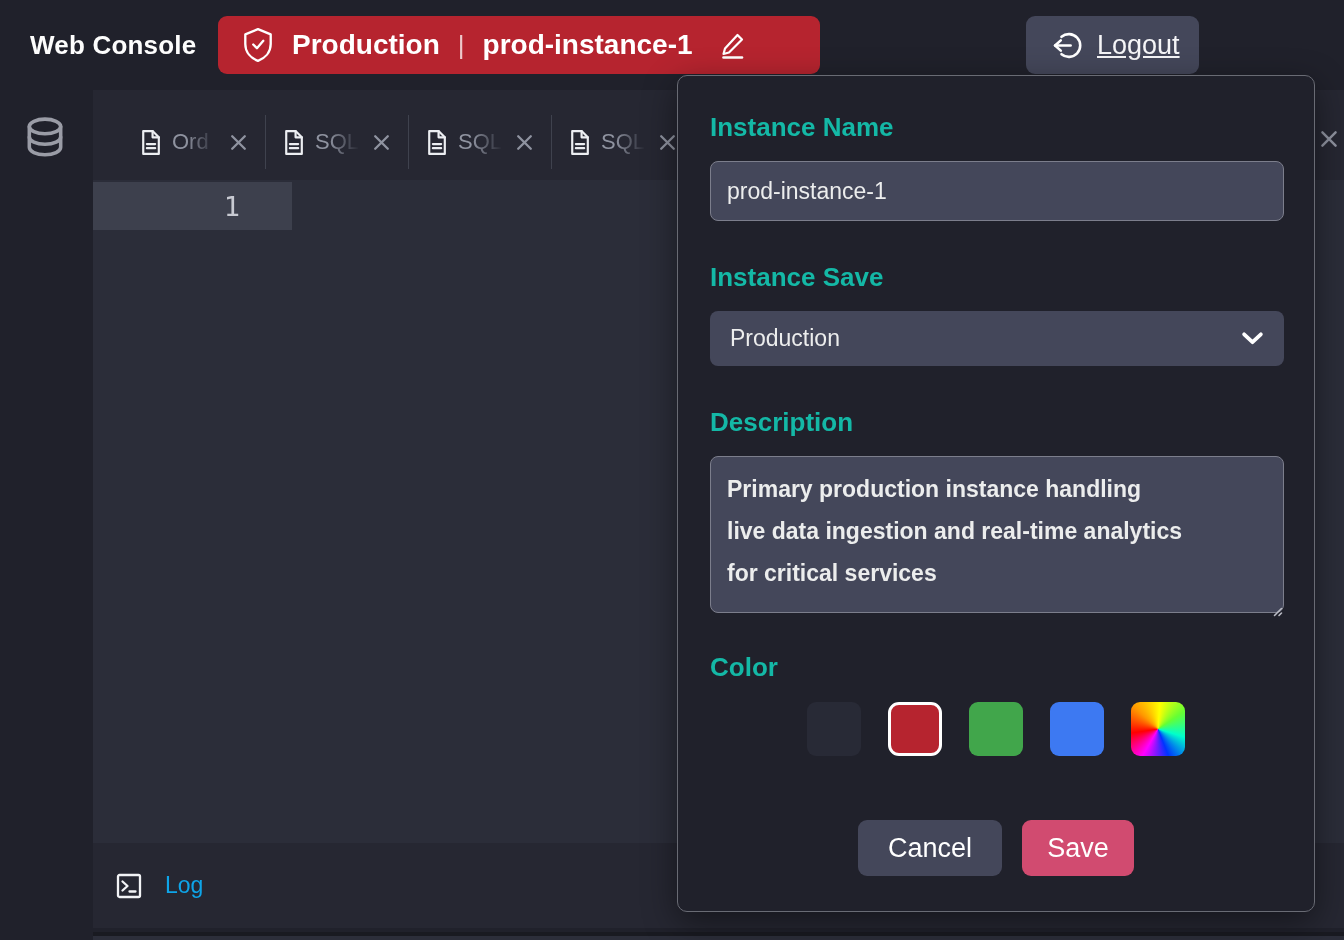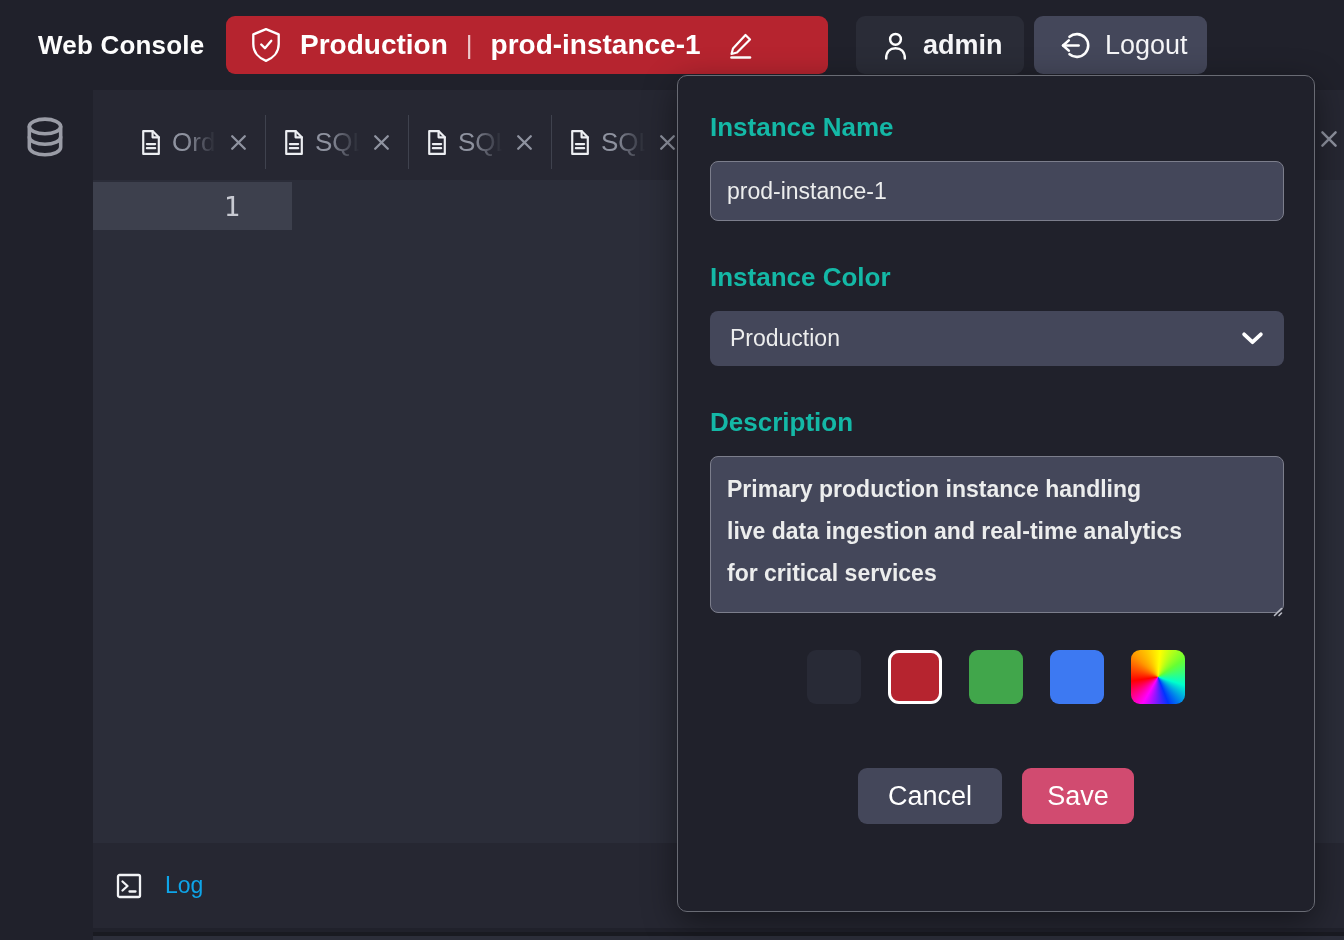--- a/index.html
+++ b/index.html
@@ -6,52 +6,52 @@
   html,body { width:1344px; height:940px; overflow:hidden; }
   body {
     font-family:"Liberation Sans", sans-serif;
     background:#20212b;
     color:#fafafa;
     position:relative;
   }
   svg { display:block; }
 
   
-  .topbar { position:absolute; left:0; top:0; width:1080px; height:90px; background:#20212b; z-index:3;margin-left:8px; }
+  .topbar { position:absolute; left:0; top:0; width:1080px; height:90px; background:#20212b; z-index:3; }
   .app-title { position:absolute; left:30px; top:0; height:90px; display:flex; align-items:center;
     font-size:26px; font-weight:600; color:#fdfdfd; letter-spacing:.2px; }
   .badge {
     position:absolute; left:218px; top:16px; height:58px; width:602px;
     background:#b6242f; border-radius:9px; display:flex; align-items:center;
     padding:0 24px; gap:18px; color:#fff; cursor:pointer;
   }
   .badge .type, .badge .iname { font-size:28px; font-weight:600; }
   .badge .sep { font-size:26px; font-weight:300; color:rgba(255,255,255,.75); }
   .badge .edit { margin-left:8px; }
   .tb-btn {
     position:absolute; top:16px; height:58px; border-radius:9px;
     display:flex; align-items:center; gap:14px; padding:0 26px;
     font-size:27px; color:#f5f5f7; cursor:pointer; border:none;
     font-family:"Liberation Sans", sans-serif;
   }
   .user-btn { left:848px; width:168px; background:#2a2c37; font-weight:700; }
-  .logout-btn { left:1026px; width:173px; background:#44475a; font-weight:500; }
+  .logout-btn { left:1026px; width:173px; background:#44475a; font-weight:500;text-decoration:underline; }
 
   
   .sidebar { position:absolute; left:0; top:90px; width:93px; height:850px; background:#20212b; }
   .db-icon { position:absolute; left:24px; top:26px; color:#9a9ca6; }
 
   
   .main { position:absolute; left:93px; top:90px; width:1251px; height:753px; background:#2b2d39; }
   .tabbar { position:absolute; left:0; top:0; width:1251px; height:90px; background:#262732;
     display:flex; align-items:center; padding:14px 0 0 30px; }
   .tab { display:flex; align-items:center; gap:10px; padding:0 16px; height:60px; cursor:pointer; }
   .tab .ficon { color:#eceef2; }
   .tab .tlabel {
-    font-size:26px; color:#8f93a0; width:46px; overflow:hidden; white-space:nowrap;
+    font-size:22px; color:#8f93a0; width:46px; overflow:hidden; white-space:nowrap;
     -webkit-mask-image:linear-gradient(to right,#000 30%,transparent 96%);
     mask-image:linear-gradient(to right,#000 30%,transparent 96%);
   }
   .tab .tclose { color:#8f93a0; cursor:pointer; }
   .tab-divider { width:1px; height:54px; background:#3f424e; }
   .tab-close-partial { position:absolute; right:4px; top:38px; color:#8f93a0; cursor:pointer; }
 
   .editor { position:absolute; left:0; top:90px; width:1251px; height:663px; background:#2b2d39; }
   .gutter-line {
     position:absolute; left:0; top:2px; width:199px; height:48px; background:#3d404d;
@@ -122,29 +122,20 @@
     <span class="sep">|</span>
     <span class="iname">prod-instance-1</span>
     <span class="edit">
       <svg width="27" height="28" viewBox="0 0 27 28" fill="none" stroke="#ffffff" stroke-width="2.2" stroke-linecap="round" stroke-linejoin="round">
         <path d="M18.5 4 L23 8.5 L10 21.5 L4.5 23 L6 17.5 Z"></path>
         <line x1="4.5" y1="26.5" x2="23" y2="26.5" stroke-width="2.6"></line>
       </svg>
     </span>
   </div>
 
-  <button class="tb-btn user-btn">
-    <span>
-      <svg width="27" height="29" viewBox="0 0 26 28" fill="none" stroke="#ffffff" stroke-width="2.4" stroke-linecap="round">
-        <circle cx="13" cy="8" r="5.2"></circle>
-        <path d="M4 26.5 C4 19.5 8 16.6 13 16.6 C18 16.6 22 19.5 22 26.5"></path>
-      </svg>
-    </span>
-    <span>admin</span>
-  </button>
 
   <button class="tb-btn logout-btn">
     <span>
       <svg width="31" height="31" viewBox="0 0 30 30" fill="none" stroke="#ffffff" stroke-width="2.5" stroke-linecap="round" stroke-linejoin="round">
         <path d="M9.2 6.6 A11 11 0 1 1 9.2 23.4"></path>
         <path d="M3 15 H18"></path>
         <path d="M3 15 l5.5 -5 M3 15 l5.5 5"></path>
       </svg>
     </span>
     <span>Logout</span>
@@ -254,40 +245,41 @@
     </svg>
   </span>
   <span class="log-label">Log</span>
 </div>
 <div class="footer-strip"></div>
 
 <div class="dialog">
   <div class="dlg-label">Instance Name</div>
   <input class="dlg-input" type="text" value="prod-instance-1" style="">
 
-  <div class="dlg-label">Instance Color</div>
+  <div class="dlg-label">Instance Save</div>
   <div class="dlg-select">
     <span>Production</span>
     <span>
       <svg width="23" height="15" viewBox="0 0 22 14" fill="none" stroke="#ffffff" stroke-width="3.6" stroke-linecap="round" stroke-linejoin="round">
         <path d="M3 3 L11 10.5 L19 3"></path>
       </svg>
     </span>
   </div>
 
   <div class="dlg-label">Description</div>
   <textarea class="dlg-textarea" style="">Primary production instance handling
 live data ingestion and real-time analytics
 for critical services</textarea>
   <span class="resize-grip">
     <svg width="13" height="13" viewBox="0 0 13 13" stroke="currentColor" stroke-width="1.6" stroke-linecap="round">
       <path d="M11.5 4.5 L4.5 11.5 M11.5 9 L9 11.5"></path>
     </svg>
   </span>
 
+  <div class="dlg-label color-label">Color</div>
   <div class="swatch-row">
     <div class="swatch" style="background: rgb(40, 42, 54);"></div>
     <div class="swatch selected" style="background: rgb(182, 36, 47);"></div>
     <div class="swatch" style="background: rgb(65, 166, 75);"></div>
     <div class="swatch" style="background: rgb(61, 121, 242);"></div>
     <div class="swatch rainbow"></div>
   </div>
 
   <div class="dlg-buttons">
     <button class="dlg-btn cancel-btn">Cancel</button>

